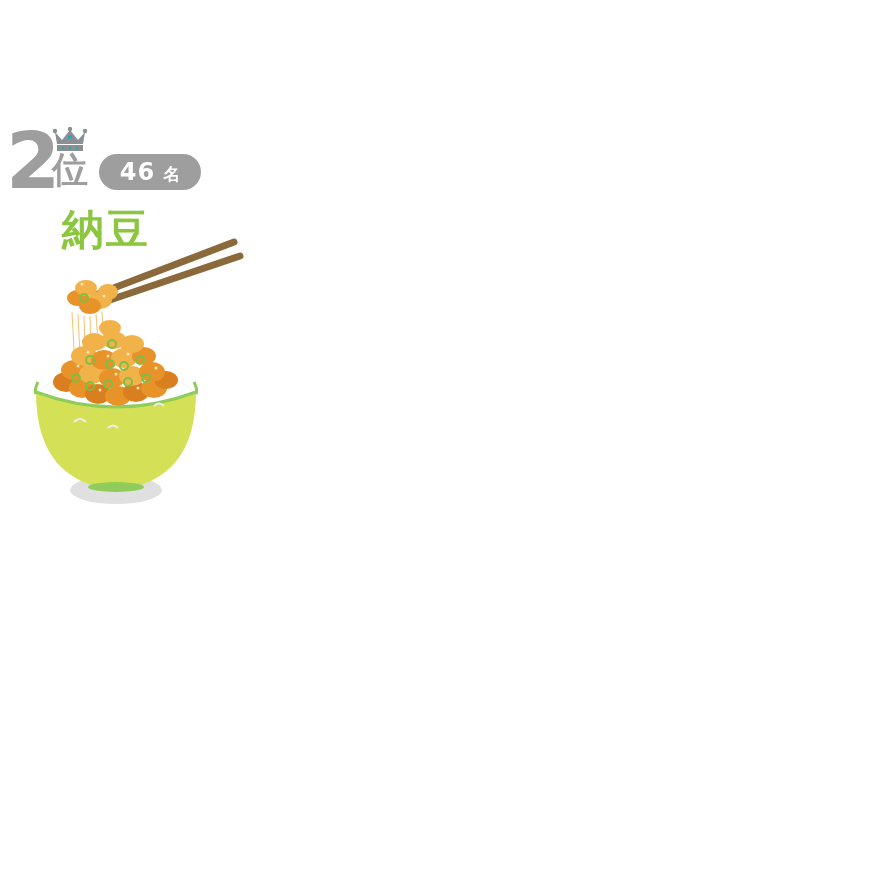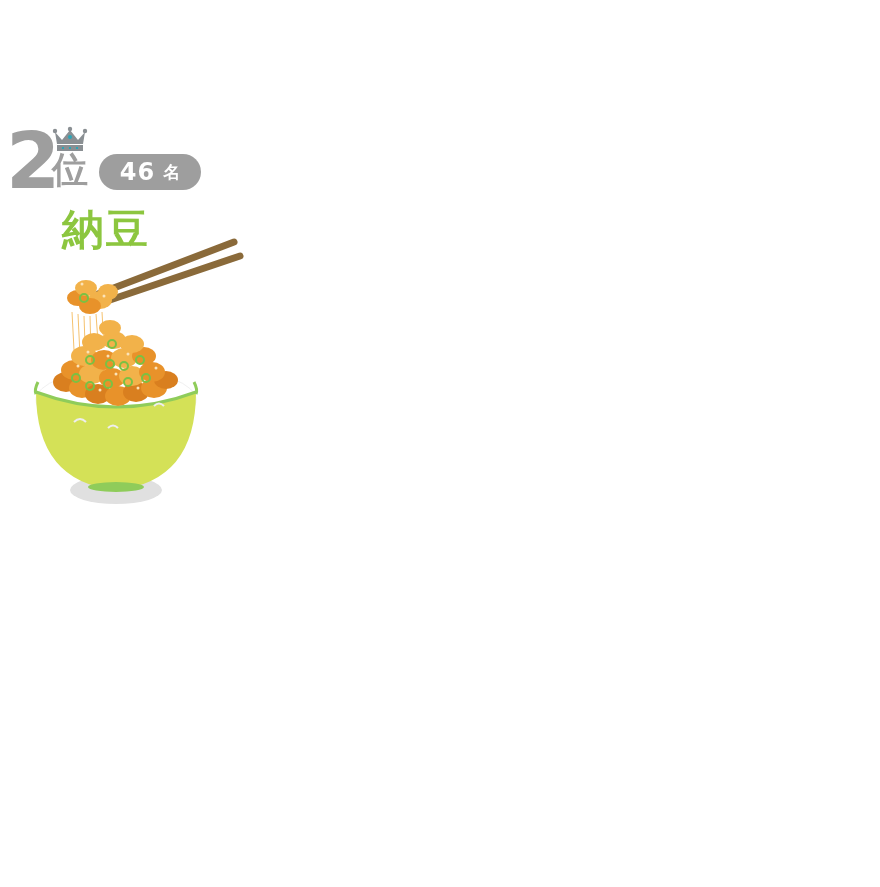--- a/index.html
+++ b/index.html
@@ -6,21 +6,21 @@
     body { width: 880px; height: 887px; position: relative; overflow: hidden;
            font-family: "DejaVu Sans", "Liberation Sans", sans-serif; }
     .card { position: absolute; left: 0; top: 120px; width: 260px; height: 400px; }
     .rank-num { position: absolute; left: 6px; top: 2px; font-size: 78px; line-height: 78px;
                 color: #9e9e9e; font-weight: bold; letter-spacing: -2px; }
     .rank-suffix { position: absolute; left: 52px; top: 30px; font-size: 36px; line-height: 40px;
                    color: #9e9e9e; font-weight: bold; }
     .crown { position: absolute; left: 52px; top: 6px; width: 36px; height: 28px; }
     .count-pill { position: absolute; left: 99px; top: 34px; width: 102px; height: 36px;
                   border-radius: 18px; background: #9e9e9e; color: #ffffff;
-                  display: flex; align-items: flex-end; justify-content: center; gap: 8px; }
+                  display: flex; align-items: center; justify-content: center; gap: 8px; }
     .count-num { font-size: 24px; font-weight: bold; line-height: 36px; letter-spacing: 1px; }
     .count-unit { font-size: 17px; font-weight: bold; line-height: 36px; margin-top: 3px; }
     .food-name { position: absolute; left: 62px; top: 84px; font-size: 42px; line-height: 52px;
                  color: #8cc63f; font-weight: bold; letter-spacing: 2px; }
     .illustration { position: absolute; left: 28px; top: 112px; width: 230px; height: 285px; }
   </style>
 </head>
 <body>
 
 <div class="card">

